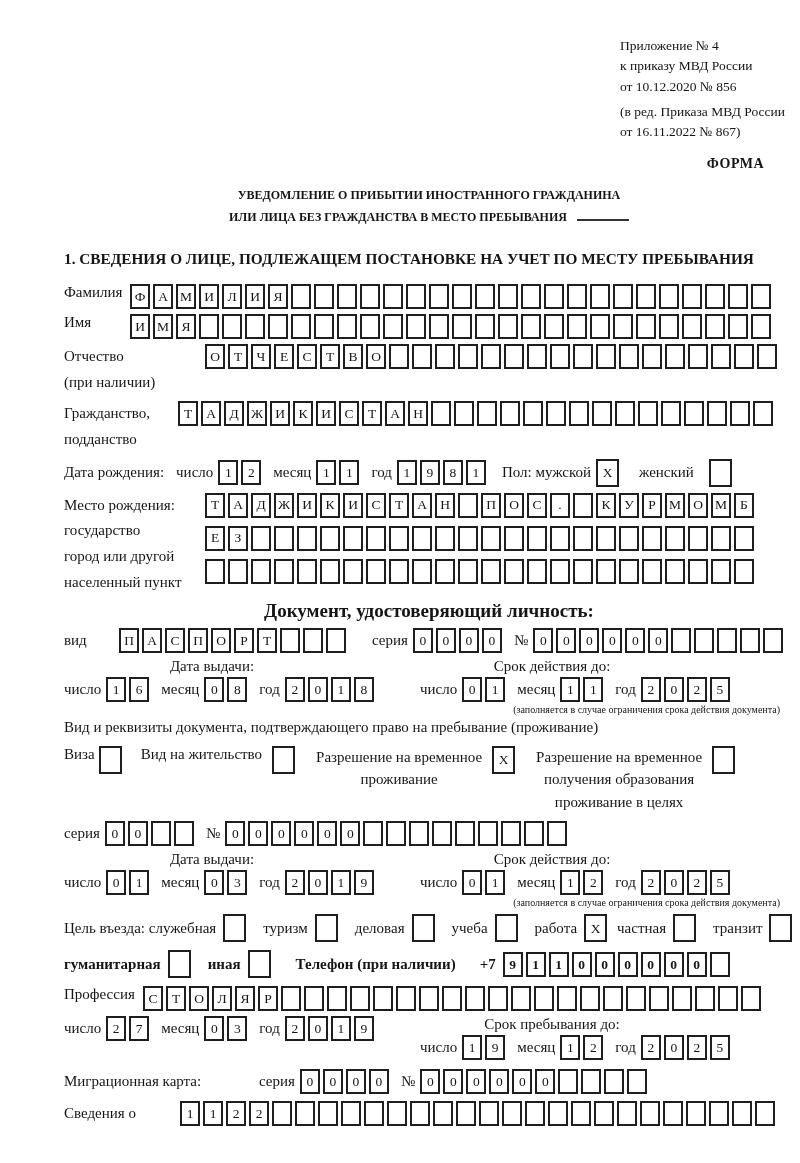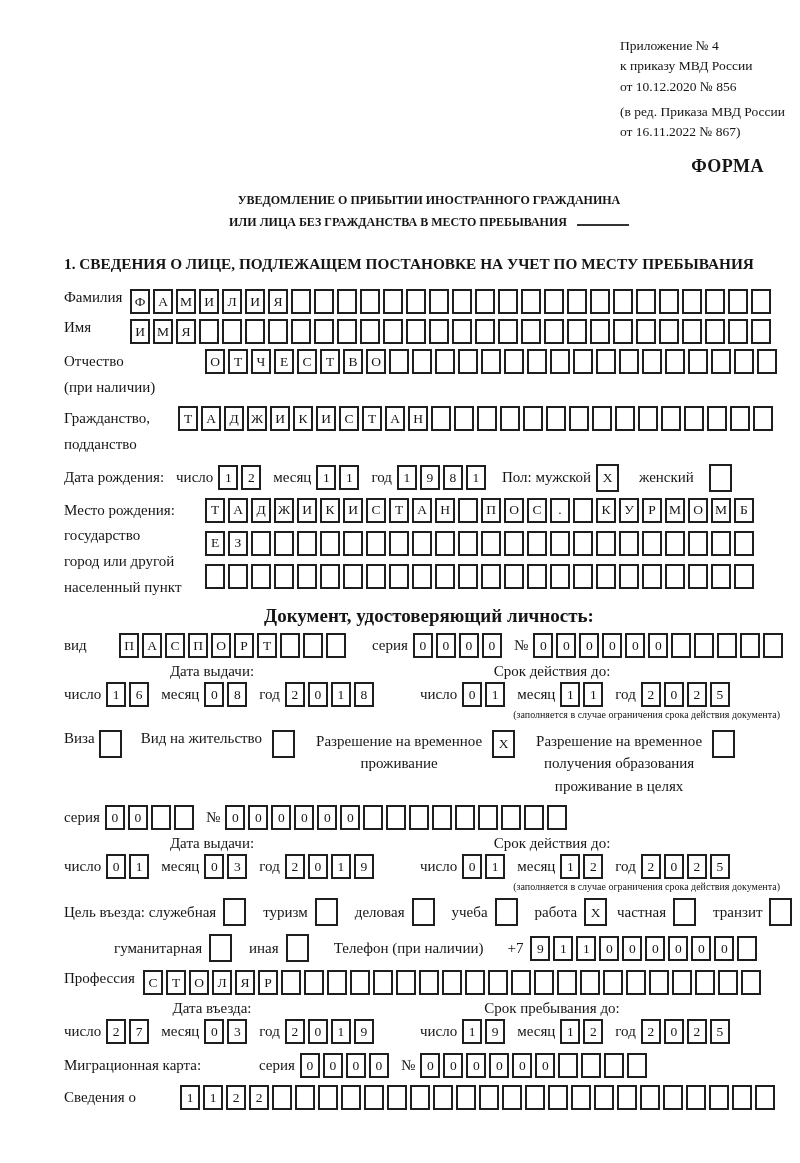--- a/index.html
+++ b/index.html
@@ -20,21 +20,21 @@
   }
   .cb .cell{width:19px;height:24px;}
 
   .row{display:flex;align-items:flex-start;flex-wrap:nowrap;margin-bottom:5px;}
   .lbl{white-space:nowrap;flex:none;}
   .lblcol{flex:none;line-height:1.72;}
 
   
   .hdr{margin-left:556px;width:230px;font-size:13.5px;line-height:1.5;}
   .hdr .grp2{margin-top:5px;}
-  .forma{font-weight:bold;text-align:right;padding-right:30px;margin-top:14px;font-size:18px;letter-spacing:.5px;}
+  .forma{font-weight:bold;text-align:right;padding-right:30px;margin-top:14px;font-size:14px;letter-spacing:.5px;}
 
   .title{text-align:center;font-weight:bold;font-size:12px;line-height:1.55;margin-top:14px;}
   .blank{display:inline-block;width:52px;border-bottom:2px solid #333;height:14px;margin-left:10px;}
 
   .sec1{font-weight:bold;font-size:15.3px;margin-top:24px;margin-bottom:16px;white-space:nowrap;}
 
   .w66{width:66px;} .w114{width:114px;} .w141{width:141px;} .w79{width:79px;} .w116{width:116px;}
 
   .dline{display:flex;align-items:center;white-space:nowrap;}
   .dline .lbl{margin-right:5px;}
@@ -51,21 +51,21 @@
   .center-bold{text-align:center;font-weight:bold;font-size:19px;margin:4px 0 6px 0;}
 
   .permit-row{margin-top:10px;margin-bottom:8px;}
   .pblock{flex:none;text-align:center;line-height:1.5;}
   .permit-row .cells{margin-top:0;}
 
   .purpose-row{align-items:center;white-space:nowrap;}
   .purpose-row .lbl{margin-right:7px;}
   .purpose-row .cells{margin-right:14px;}
 
-  .mleft50{margin-left:50px;}
+  .mleft50{font-weight:bold;}
   .boxrows .cells{display:flex;margin-bottom:8px;}
 </style>
 </head>
 <body>
 
 <div class="page">
 
   <div class="hdr">
     <div>Приложение № 4</div>
     <div>к приказу МВД России</div>
@@ -417,20 +417,21 @@
             <span class="cell">2</span>
             <span class="cell">0</span>
             <span class="cell">2</span>
             <span class="cell">5</span>
           </span>
       </div>
     </div>
   </div>
   <div class="note">(заполняется в случае ограничения срока действия документа)</div>
 
+  <div style="margin-top:4px;">Вид и реквизиты документа, подтверждающего право на пребывание (проживание)</div>
 
   <div class="row permit-row">
     <span class="lbl" style="margin-right:4px;">Виза</span>
     <span class="cells cb" style="margin-right:16px;">
         <span class="cell"></span>
       </span>
     <span class="lbl" style="margin-right:10px;">Вид на жительство</span>
     <span class="cells cb" style="margin-right:18px;">
         <span class="cell"></span>
       </span>
@@ -611,21 +612,20 @@
         <span class="cell"></span>
         <span class="cell"></span>
         <span class="cell"></span>
         <span class="cell"></span>
         <span class="cell"></span>
       </span>
   </div>
 
   <div class="dgrid" style="margin-top:4px;">
     <div class="dcol-l">
-      <div class="dhead">Дата въезда:</div>
       <div class="dline">
         <span class="lbl">число</span>
         <span class="cells">
             <span class="cell">2</span>
             <span class="cell">7</span>
           </span>
         <span class="lbl">месяц</span>
         <span class="cells">
             <span class="cell">0</span>
             <span class="cell">3</span>

